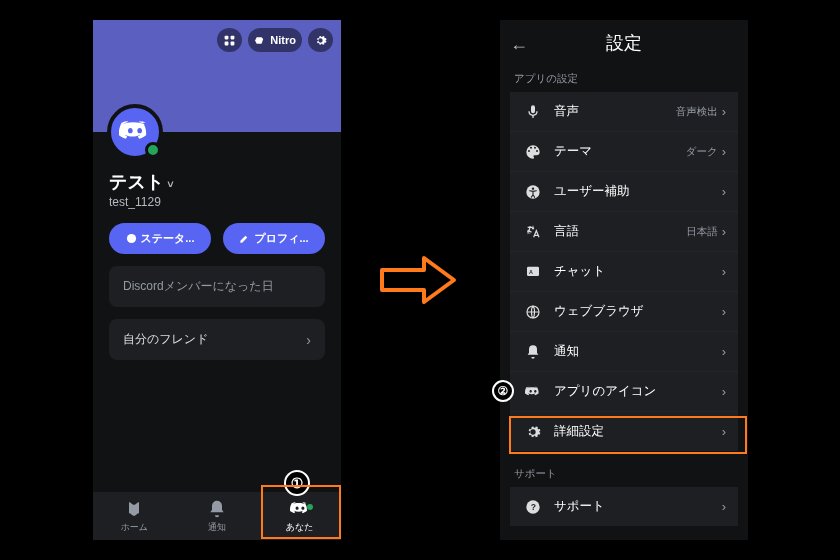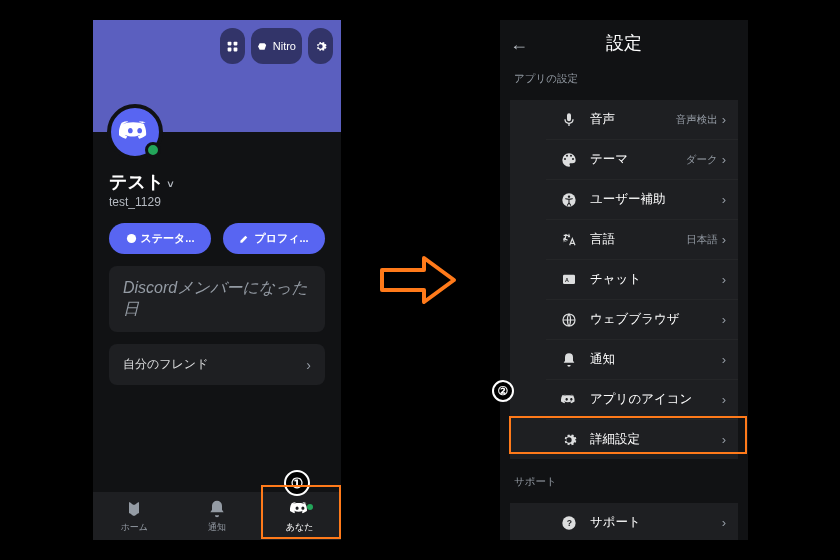--- a/index.html
+++ b/index.html
@@ -4,49 +4,49 @@
 <style>
   * { margin:0; padding:0; box-sizing:border-box; }
   body { background:#000; width:840px; height:560px; font-family:"Helvetica Neue",Arial,sans-serif; position:relative; color:#dcddde; }
   .phone { position:absolute; top:20px; width:248px; height:520px; background:#111214; overflow:hidden; }
   .phone-left { left:93px; }
   .phone-right { left:500px; }
 
   
   .banner { height:112px; background:#5b5fbf; position:relative; }
   .top-icons { position:absolute; top:8px; right:8px; display:flex; gap:6px; }
-  .circ-btn { height:36px; min-width:24px; border-radius:12px; background:rgba(0,0,0,.45); display:flex; align-items:center; justify-content:center; font-size:11px; color:#fff; font-weight:400; padding:0 6px; gap:3px; }
+  .circ-btn { height:24px; min-width:24px; border-radius:12px; background:rgba(0,0,0,.45); display:flex; align-items:center; justify-content:center; font-size:11px; color:#fff; font-weight:700; padding:0 6px; gap:3px; }
   .circ-btn svg { width:13px; height:13px; }
   .avatar-wrap { position:absolute; left:14px; bottom:-28px; width:56px; height:56px; border-radius:50%; background:#5865f2; border:4px solid #111214; display:flex; align-items:center; justify-content:center; }
   .avatar-wrap svg { width:32px; height:32px; }
   .status-dot { position:absolute; right:-2px; bottom:-2px; width:16px; height:16px; border-radius:50%; background:#23a55a; border:3px solid #111214; }
   .profile-area { padding:38px 16px 10px; }
   .display-name { font-size:18px; font-weight:700; color:#fff; }
   .display-name::after{content:" ˅"; font-size:11px; color:#b5bac1;}
   .user-tag { font-size:12px; color:#b5bac1; margin-top:1px; }
   .pill-row { display:flex; gap:12px; margin-top:14px; }
   .pill { flex:1; background:#5865f2; color:#fff; font-size:11px; font-weight:600; padding:8px 6px; border-radius:18px; display:flex; align-items:center; justify-content:center; gap:4px; }
   .pill svg{width:11px;height:11px;}
   .card { background:#1e1f22; border-radius:8px; padding:12px 14px; margin-top:12px; }
-  .card-label { font-size:16px; color:#949ba4;font-style:italic; }
+  .card-label { font-size:12px; color:#949ba4; }
   .card-value { font-size:12px; color:#b5bac1; margin-top:4px; }
   .card-row { display:flex; justify-content:space-between; align-items:center; font-size:12px; color:#dcddde; }
   .chev { color:#949ba4; font-size:14px; }
   .bottom-nav { position:absolute; bottom:0; left:0; right:0; height:48px; background:#1e1f22; display:flex; }
   .nav-item { flex:1; display:flex; flex-direction:column; align-items:center; justify-content:center; gap:2px; color:#949ba4; font-size:9px; position:relative; }
   .nav-item svg { width:20px; height:20px; }
   .nav-item.active { color:#fff;font-family:Liberation Mono, monospace; }
   .nav-item.active .mini-dot{ position:absolute; width:6px;height:6px;border-radius:50%;background:#23a55a; top:12px; right:28px;}
 
   
   .hdr { height:46px; display:flex; align-items:center; justify-content:center; position:relative; }
   .hdr-title { font-size:18px; font-weight:400; color:#fff; }
   .back { position:absolute; left:10px; top:14px; color:#b5bac1; font-size:18px; }
   .section { padding:6px 14px 2px; font-size:10.5px; color:#949ba4; }
-  .list { margin:12px 10px 10px; background:#1e1f22; border-radius:0; overflow:hidden;padding-left:36px; }
+  .list { margin:4px 10px 10px; background:#1e1f22; border-radius:0; overflow:hidden; }
   .li { display:flex; align-items:center; padding:11px 12px; font-size:12.5px; color:#fff; border-bottom:1px solid rgba(255,255,255,.03); position:relative; }
   .li:last-child{border-bottom:none;}
   .li-icon { width:22px; display:flex; justify-content:center; margin-right:10px; color:#dcddde; }
   .li-icon svg{width:16px;height:16px;}
   .li-label { flex:1; }
   .li-hint { font-size:10.5px; color:#949ba4; margin-right:4px; }
   .li .chev{font-size:13px;}
 
   
   .arrow { position:absolute; left:378px; top:252px; width:80px; height:56px; }

